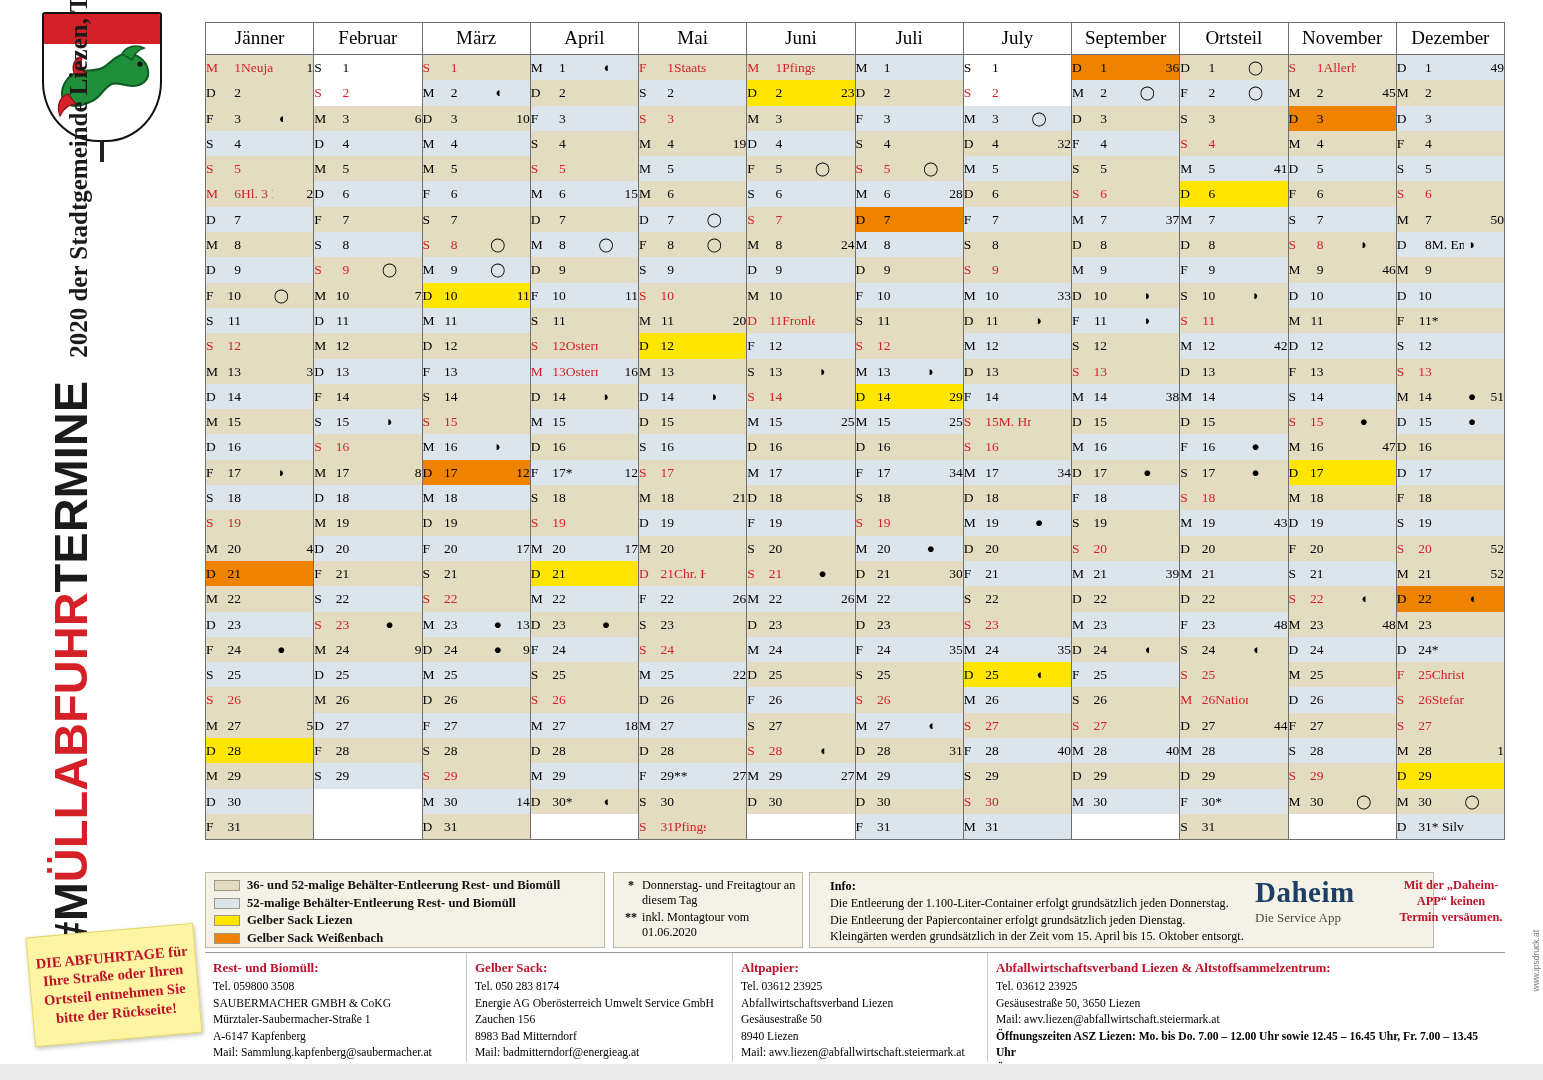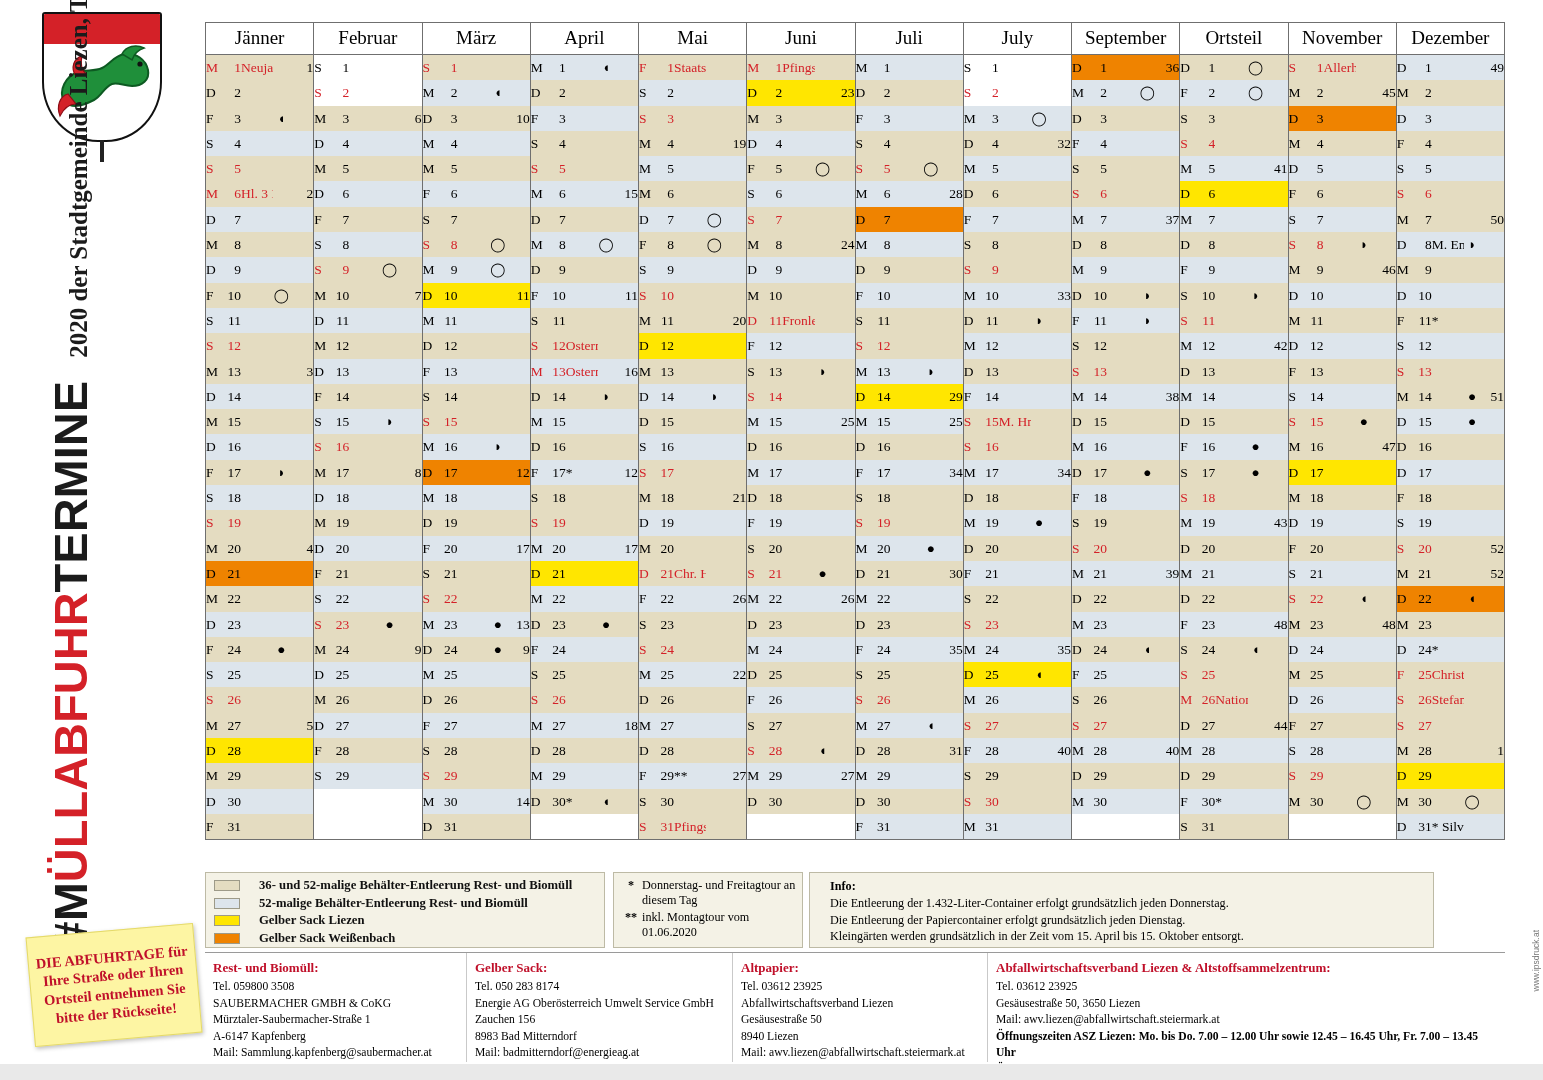--- a/index.html
+++ b/index.html
@@ -118,21 +118,21 @@
     position:absolute; left:0; top:0; width:400px; height:76px;
     background:#f4f2e6; border:1px solid #bdbaa5;
     padding:5px 8px;
   }
   .lg-line { display:flex; align-items:center; margin-bottom:2.5px; }
   .swatch { width:26px; height:11px; border:1px solid #9d9a88; margin-right:7px; flex:0 0 auto; }
   .sw-beige { background:#e4dcc1; }
   .sw-blue { background:#dde5ec; }
   .sw-yellow { background:#ffe600; }
   .sw-orange { background:#ef8300; }
-  .lg-txt { font-size:12.7px; font-family:"Liberation Serif", serif; font-weight:bold; color:#111;margin-left:12px; }
+  .lg-txt { font-size:12.7px; font-family:"Liberation Serif", serif; font-weight:bold; color:#111; }
   #legend-stars {
     position:absolute; left:408px; top:0; width:190px; height:76px;
     background:#f4f2e6; border:1px solid #bdbaa5;
     padding:5px 6px; font-size:12.2px;
   }
   .star-line { display:flex; margin-bottom:3px; }
   .star-sym { width:22px; flex:0 0 auto; text-align:center; font-weight:bold; }
   .star-txt { line-height:1.2; }
   #legend-info {
     position:absolute; left:604px; top:0; width:625px; height:76px;
@@ -2912,25 +2912,30 @@
       <span class="star-txt">Donnerstag- und Freitagtour an diesem Tag</span>
     </div>
     <div class="star-line">
       <span class="star-sym">**</span>
       <span class="star-txt">inkl. Montagtour vom 01.06.2020</span>
     </div>
   </div>
 
   <div id="legend-info">
     <div class="hd">Info:</div>
-    <div>Die Entleerung der 1.432-Liter-Container erfolgt grundsätzlich jeden Donnerstag.</div>
+    <div>Die Entleerung der 1.100-Liter-Container erfolgt grundsätzlich jeden Donnerstag.</div>
     <div>Die Entleerung der Papiercontainer erfolgt grundsätzlich jeden Dienstag.</div>
     <div>Kleingärten werden grundsätzlich in der Zeit vom 15. April bis 15. Oktober entsorgt.</div>
   </div>
 
+  <div id="daheim">
+    <div class="brand">Daheim</div>
+    <div class="tag">Die Service App</div>
+    <div class="right">Mit der „Daheim-APP“ keinen Termin versäumen.</div>
+  </div>
 </div>
 
 <div id="contacts">
   <div class="ccol" style="width:262px">
     <div class="ctitle">Rest- und Biomüll:</div>
     <div>Tel. 059800 3508</div>
     <div>SAUBERMACHER GMBH &amp; CoKG</div>
     <div>Mürztaler-Saubermacher-Straße 1</div>
     <div>A-6147 Kapfenberg</div>
     <div>Mail: Sammlung.kapfenberg@saubermacher.at</div>

